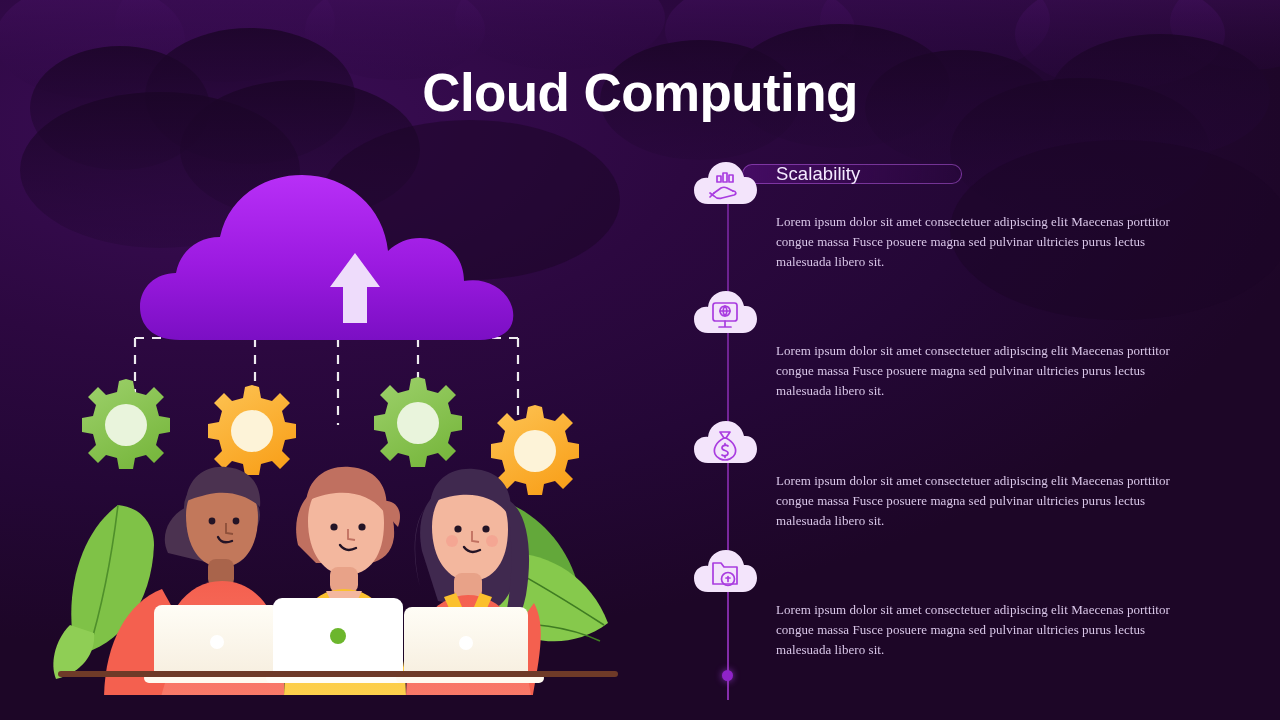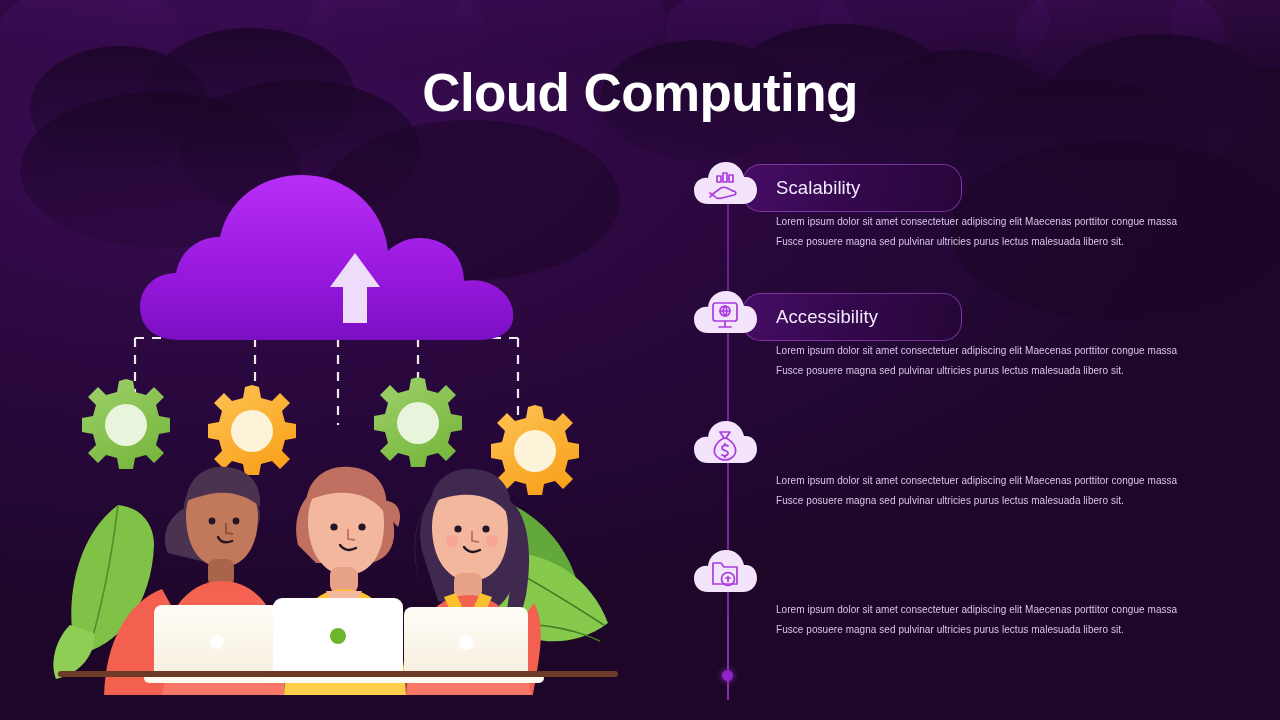--- a/index.html
+++ b/index.html
@@ -55,41 +55,42 @@
   .item { position:absolute; left:0; width:520px; }
   .row { position:relative; height:48px; }
 
   .badge {
     position:absolute; left:0; top:0;
     width:66px; height:48px;
     z-index:3;
   }
   .pill {
     position:absolute; left:50px; top:4px;
-    width:220px; height:48px;
+    width:220px; height:20px;
     border-radius:19px;
     border:1px solid rgba(176,90,220,.55);
     background:linear-gradient(100deg, rgba(72,13,104,.92) 0%, rgba(55,9,80,.75) 55%, rgba(42,7,62,.45) 100%);
     display:flex; align-items:center;
     padding-left:33px;
     z-index:2;
   }
   .pill-label {
     font-size:18.5px;
     color:#f4eaff;
     letter-spacing:.1px;
     white-space:nowrap;
   }
   .desc {
     position:absolute; left:84px; top:52px;
     width:420px;
-    font-size:10px;
+    font-size:13px;
     line-height:20.2px;
     color:#d9c7e8;
     letter-spacing:.05px;
+    font-family:Liberation Serif, serif;
   }
 </style>
 </head>
 <body>
 
 <div id="slide">
 
   <svg class="bgclouds" width="1280" height="720" viewBox="0 0 1280 720">
     <defs>
       <linearGradient id="bgc" x1="0" y1="0" x2="0" y2="1">
@@ -311,23 +312,20 @@
       <div class="row">
         <svg class="badge" viewBox="0 0 66 48">
           <path d="M16,44 C7,44 2,38 2,30 C2,22 9,17 16,18 C17,8 25,2 34,2 C43,2 50,8 52,17 C60,16 65,22 65,30 C65,38 59,44 51,44 Z" fill="#f3e4fb"></path>
           <g stroke="#a93ce0" stroke-width="1.7" fill="none" stroke-linecap="round" stroke-linejoin="round">
             <rect x="21" y="14" width="24" height="18" rx="2.5"></rect>
             <path d="M33,32 L33,38 M27,38 L39,38"></path>
             <circle cx="33" cy="22" r="5"></circle>
             <path d="M28,22 L38,22 M33,17 C35.5,19.5 35.5,24.5 33,27 C30.5,24.5 30.5,19.5 33,17"></path>
           </g>
         </svg>
-        <div class="pill">
-          <span class="pill-label">Accessibility</span>
-        </div>
       </div>
       <div class="desc">Lorem ipsum dolor sit amet consectetuer adipiscing elit Maecenas porttitor congue massa Fusce posuere magna sed pulvinar ultricies purus lectus malesuada libero sit.</div>
     </div>
 
     <div class="item" style="top:259px;">
       <div class="row">
         <svg class="badge" viewBox="0 0 66 48">
           <path d="M16,44 C7,44 2,38 2,30 C2,22 9,17 16,18 C17,8 25,2 34,2 C43,2 50,8 52,17 C60,16 65,22 65,30 C65,38 59,44 51,44 Z" fill="#f3e4fb"></path>
           <g stroke="#a93ce0" stroke-width="1.7" fill="none" stroke-linecap="round" stroke-linejoin="round">
             <path d="M28,13 L38,13 L34,19 L32,19 Z"></path>

